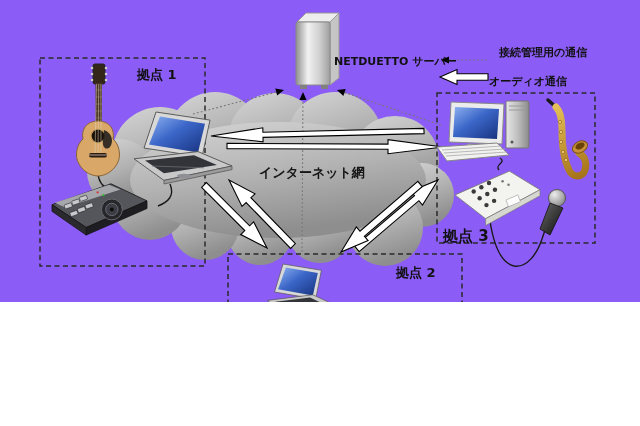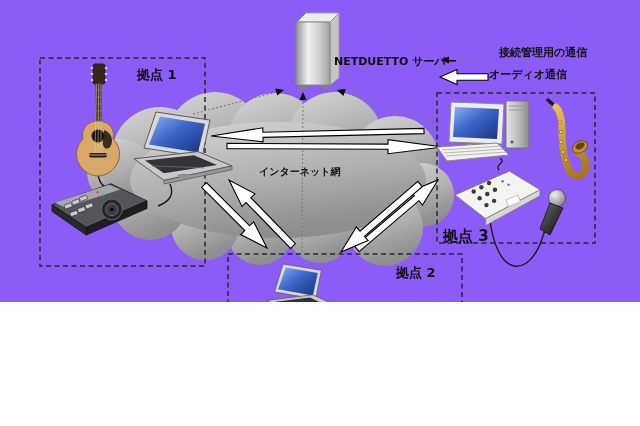--- a/index.html
+++ b/index.html
@@ -242,19 +242,19 @@
   <use href="#iface" transform="translate(238,350) scale(0.65,0.68)"></use>
   <g>
     <rect x="337" y="338" width="121" height="26" rx="2" fill="#17171a" stroke="#000"></rect>
     <rect x="343" y="345" width="109" height="2.5" fill="#44444a"></rect>
     <rect x="343" y="347" width="109" height="12" fill="url(#pKeys)" stroke="#333" stroke-width="0.6"></rect>
   </g>
 </svg>
 
 <div class="lbl" style="left:334px;top:56px;font-size:11px;">NETDUETTO サーバー</div>
 <div class="lbl" style="left:489px;top:47px;font-size:11px;margin-left:10px;">接続管理用の通信</div>
-<div class="lbl" style="left:489px;top:69px;font-size:11px;text-align:center;">オーディオ通信</div>
-<div class="lbl" style="left:259px;top:166px;font-size:10px;color:#151515;text-align:center;">インターネット網</div>
+<div class="lbl" style="left:489px;top:76px;font-size:11px;text-align:center;">オーディオ通信</div>
+<div class="lbl" style="left:259px;top:166px;font-size:13px;color:#151515;text-align:center;">インターネット網</div>
 <div class="lbl" style="left:137px;top:68px;font-size:13px;">拠点 1</div>
 <div class="lbl" style="left:396px;top:266px;font-size:13px;text-align:right;">拠点 2</div>
 <div class="lbl" style="left:443px;top:228px;font-size:15px;">拠点 3</div>
 
 </div>
 
 </body></html>

